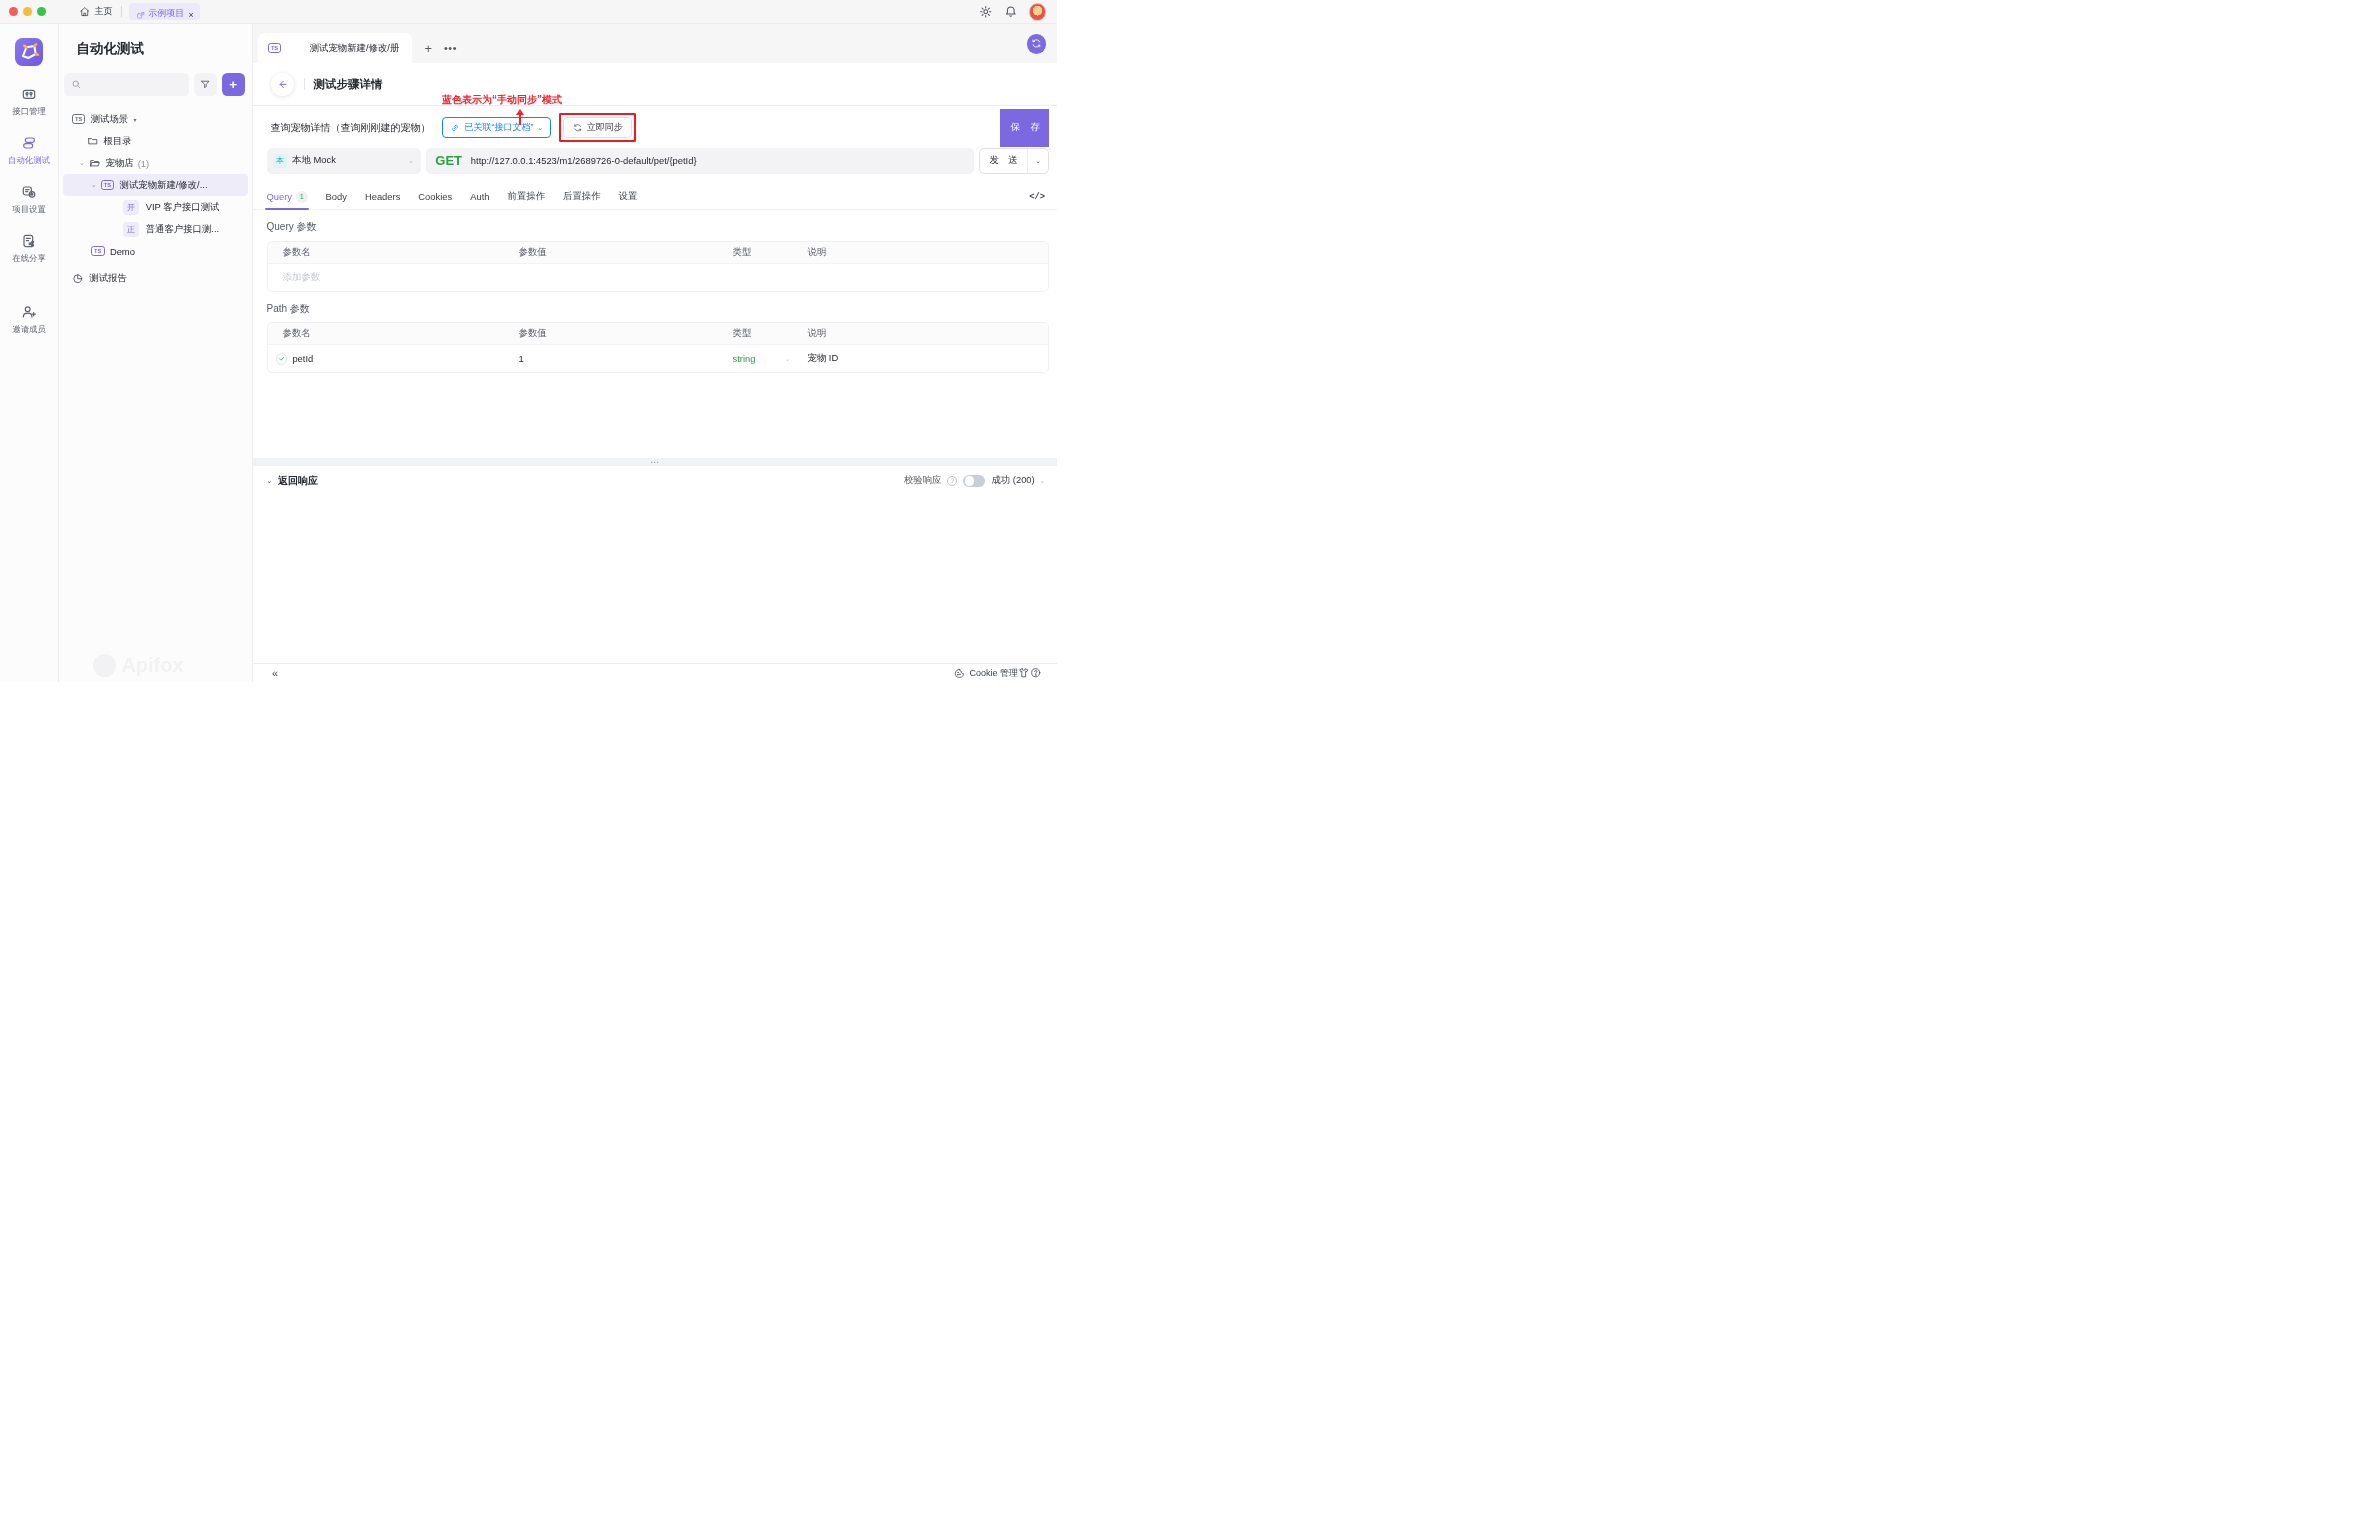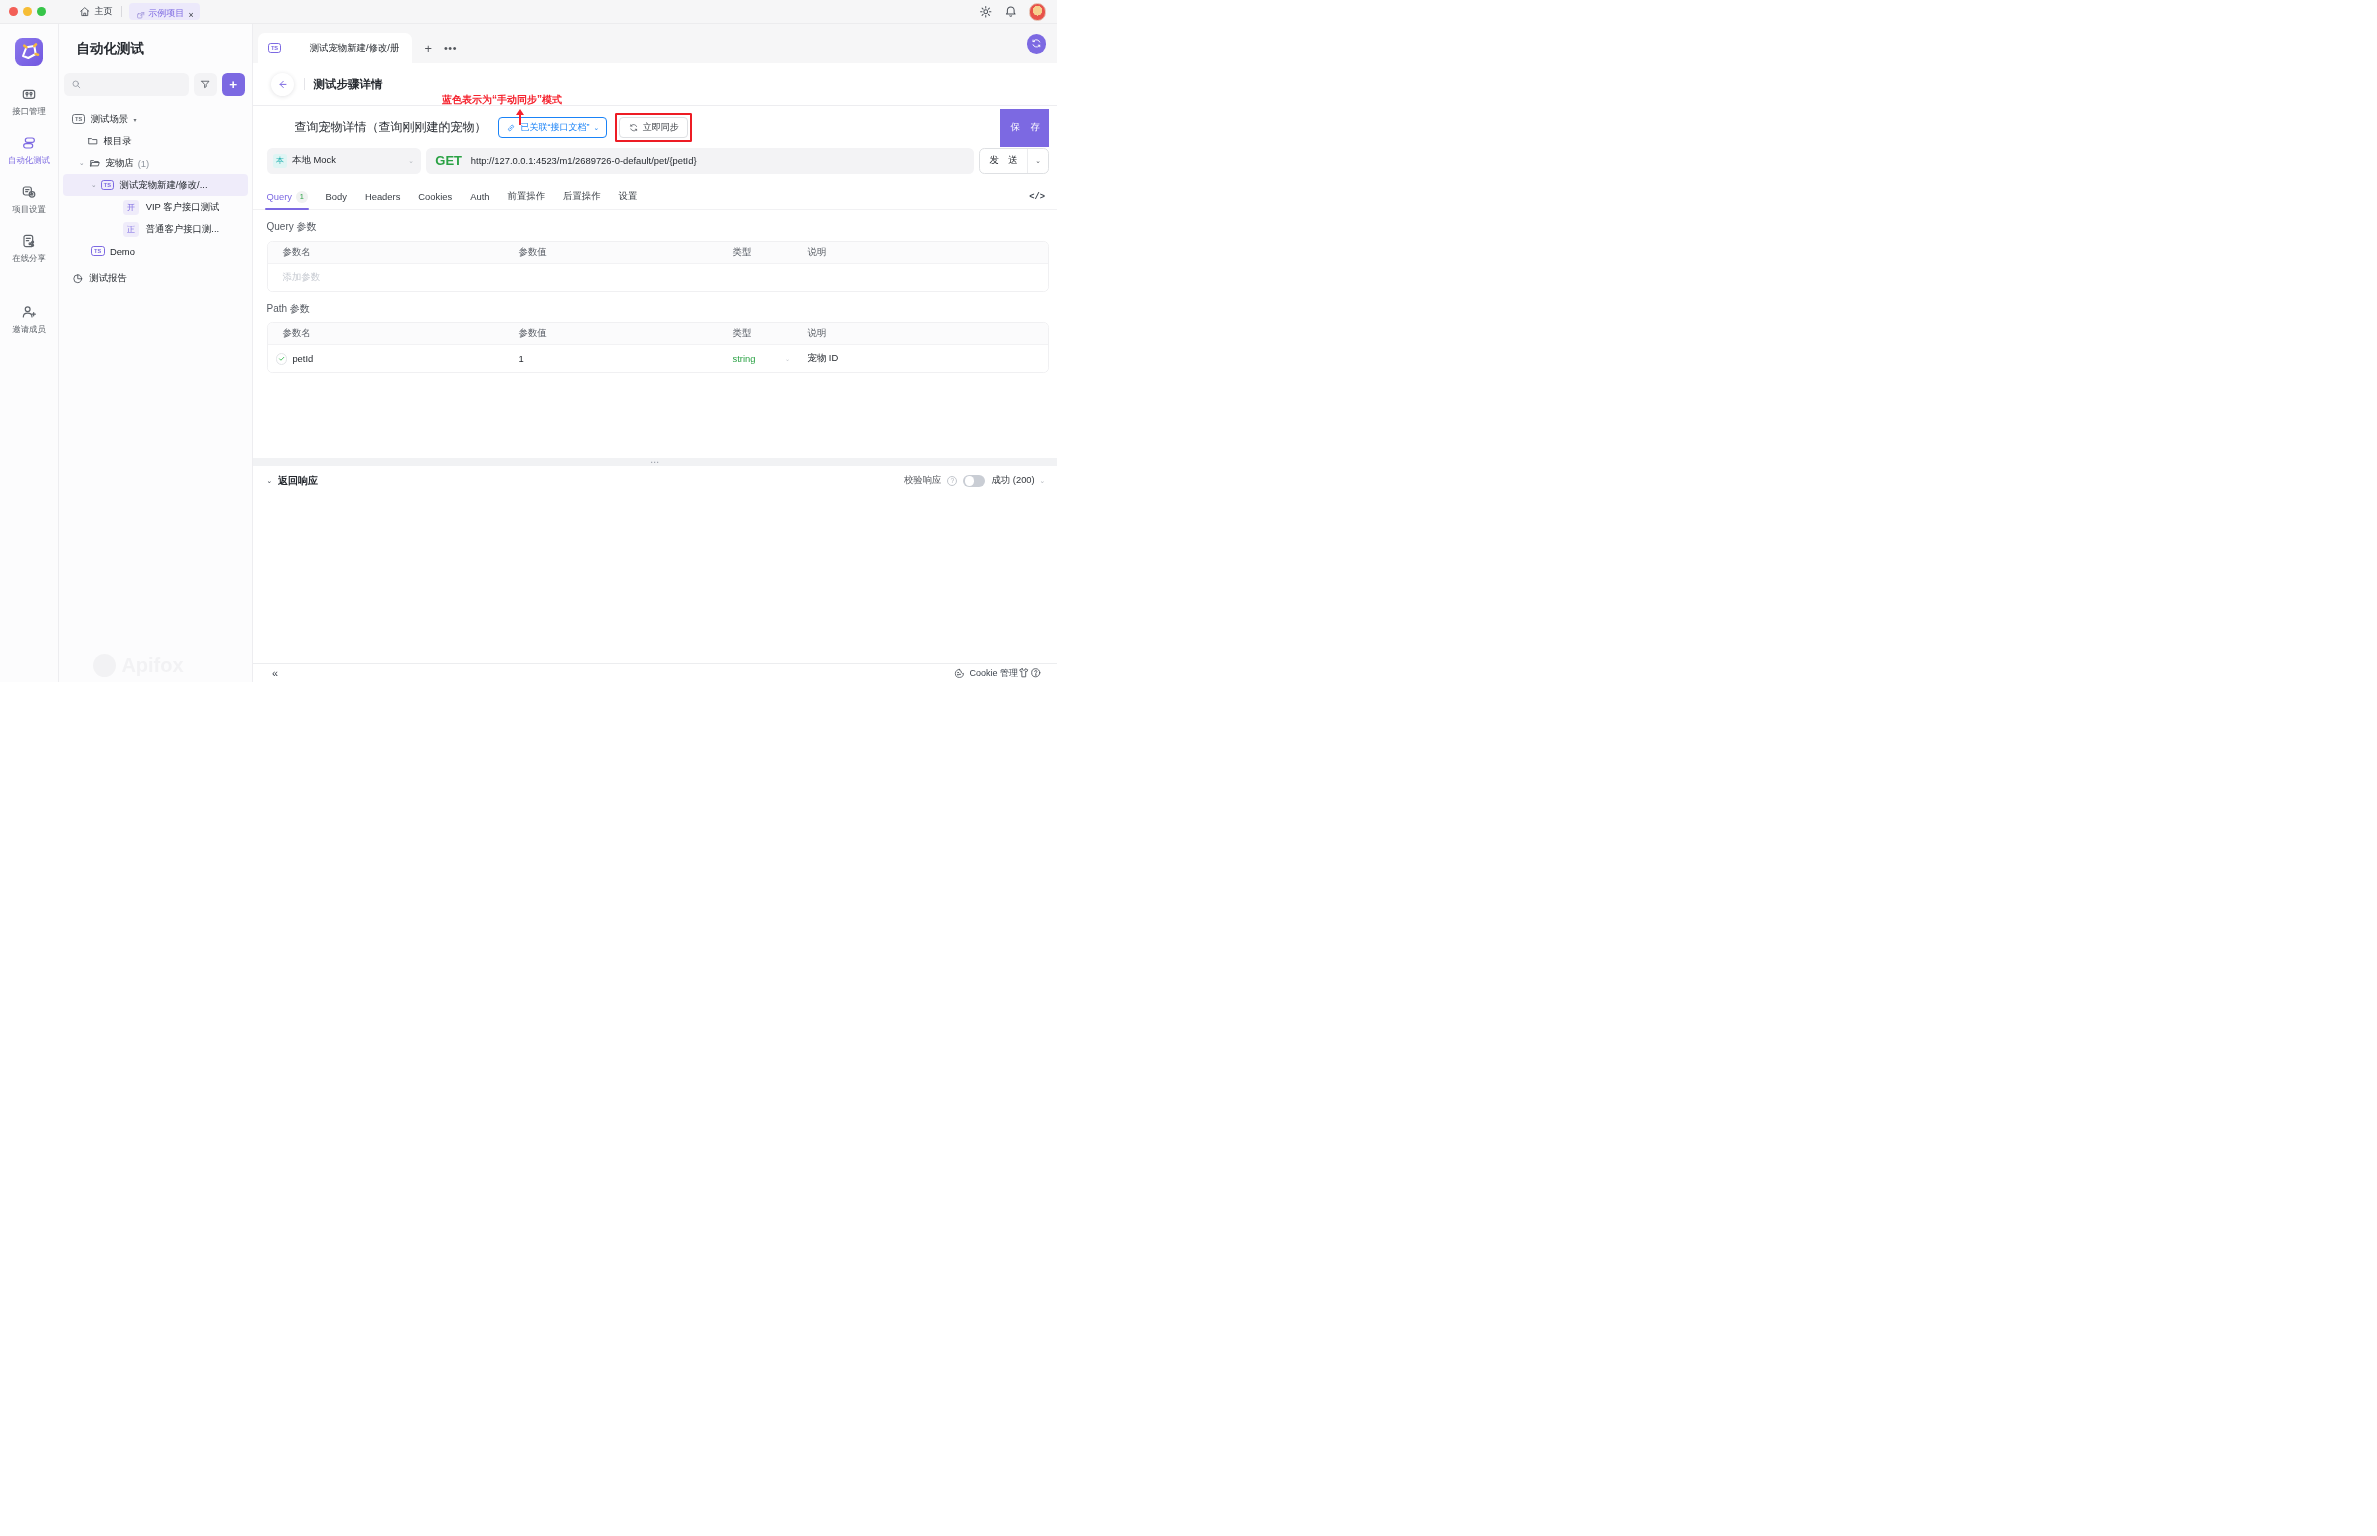--- a/index.html
+++ b/index.html
@@ -67,21 +67,21 @@
   .back-circle{width:23px; height:23px; border-radius:50%; background:#fff; box-shadow:0 0.7px 4px rgba(40,40,60,.14); display:flex; align-items:center; justify-content:center; cursor:pointer;}
   .back-circle .ico{stroke:var(--purple); stroke-width:2.2;}
   .hdr-div{width:0.7px; height:12px; background:#e4e4e8; margin:0 9.4px 0 10px;}
   .page-title{font-size:11.5px; font-weight:bold;}
   .annotation{position:absolute; left:189px; top:30px; color:var(--red); font-size:10px; font-weight:bold; white-space:nowrap;}
   .ann-arrow{position:absolute; left:263px; top:46px; width:8px; height:16px;}
   .ann-arrow:before{content:""; position:absolute; left:3.4px; top:5.4px; width:1.7px; height:10.8px; background:var(--red);}
   .ann-arrow:after{content:""; position:absolute; left:0; top:0; border-left:4px solid transparent; border-right:4px solid transparent; border-bottom:6px solid var(--red);}
 
   .step-row{display:flex; align-items:center; padding:0 8px 0 17.5px; margin-top:6.7px; height:30px; flex-shrink:0;}
-  .step-name{font-size:12px;margin-left:24px;}
+  .step-name{font-size:10px;}
   .linked-btn{display:flex; align-items:center; gap:4px; border:0.7px solid var(--blue); color:var(--blue); border-radius:4px; height:21px; padding:0 7.4px; font-size:9px; margin-left:11.5px; cursor:pointer; background:#fff;}
   .linked-btn .ico{stroke:var(--blue); stroke-width:1.7;}
   .redbox{border:2.7px solid var(--redbox); padding:2px; margin-left:7.4px; border-radius:1.3px;}
   .sync-btn{display:flex; align-items:center; gap:4.7px; border:0.7px solid #DEE0E3; background:#fff; color:#33373d; border-radius:4px; height:21px; padding:0 8.8px; font-size:9px; cursor:pointer;}
   .save-btn{margin-left:auto; width:49px; height:38px; background:var(--purple); color:#fff; border:none; border-radius:0; font-size:9.4px; letter-spacing:4px; padding-left:5.4px; cursor:pointer;}
 
   .url-row{display:flex; margin:5.4px 8px 0 13.5px; height:25.6px; gap:5.4px; flex-shrink:0;}
   .env-select{width:154px; background:var(--field); border-radius:5.4px; display:flex; align-items:center; padding:0 6.7px; gap:5.4px; cursor:pointer;}
   .env-glyph{width:13.5px; height:13.5px; background:#DFF5F4; color:#2BB3B3; border-radius:2.7px; font-size:8px; display:flex; align-items:center; justify-content:center;}
   .env-select .chev{margin-left:auto; color:#b3b7bd;}

